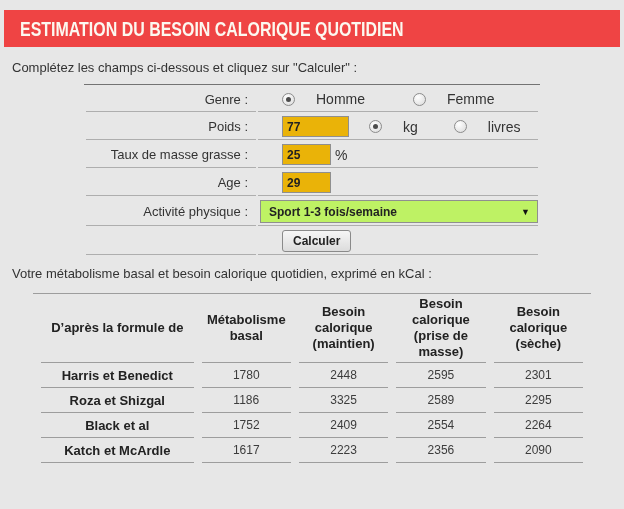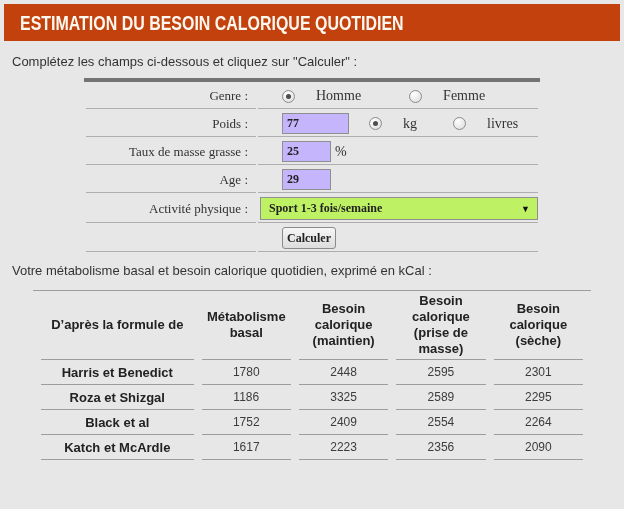--- a/index.html
+++ b/index.html
@@ -7,23 +7,23 @@
   body {
     width: 624px; height: 509px;
     background: #e7e7e7;
     font-family: "Liberation Sans", "DejaVu Sans", sans-serif;
     color: #333;
     overflow: hidden;
   }
 
   
   .header-bar {
-    margin: 4px 4px 0 4px;
+    margin: 10px 4px 0 4px;
     height: 37px;
-    background: #c2410c;
+    background: #ef4444;
     display: flex;
     align-items: center;
     padding-left: 16px;
     overflow: hidden;
   }
   .header-title {
     color: #fcf8f0;
     font-weight: bold;
     font-size: 21px;
     letter-spacing: 0px;
@@ -33,22 +33,21 @@
   }
 
   .intro-text { margin: 13px 0 0 12px; font-size: 13px; color: #333; }
 
   
   table.form-table {
     width: 456px;
     margin: 9px auto 0 auto;
     border-collapse: separate;
     border-spacing: 2px;
-    border-top: 4px solid #737373;
-    font-family: Liberation Serif, serif;
+    border-top: 1px solid #737373;
   }
   table.form-table th {
     width: 172px;
     text-align: right;
     font-weight: normal;
     font-size: 13px;
     color: #333;
     padding: 0 8px 0 0;
     height: 25px;
     vertical-align: middle;
@@ -59,21 +58,21 @@
     border-bottom: 1px solid #aeaeae;
     padding: 2px 0 2px 2px;
     vertical-align: middle;
   }
   .field-row { display: flex; align-items: center; }
   .indent { margin-left: 22px; }
 
   input.text-field {
     width: 67px; height: 21px;
     border: 1px solid #8f8f8f;
-    background: #c4b5fd;
+    background: #eab308;
     font-family: inherit;
     font-weight: bold;
     font-size: 12px;
     color: #222;
     padding: 1px 4px;
   }
   input.text-field.small { width: 49px; }
 
   .radio {
     display: inline-block;
@@ -107,21 +106,21 @@
     justify-content: space-between;
     padding: 0 7px 0 8px;
     cursor: default;
   }
   .select-text { font-weight: bold; font-size: 12px; color: #222; }
   .select-arrow { font-size: 9px; color: #111; }
 
   button.calc-btn {
     margin-left: 22px;
     height: 22px;
-    padding: 0 4px;
+    padding: 0 10px;
     font-family: inherit;
     font-weight: bold;
     font-size: 12px;
     color: #222;
     background: linear-gradient(#f6f6f6, #dcdcdc);
     border: 1px solid #8a8a8a;
     border-radius: 3px;
   }
 
   .results-intro { margin: 9px 0 0 12px; font-size: 13px; color: #333; }

